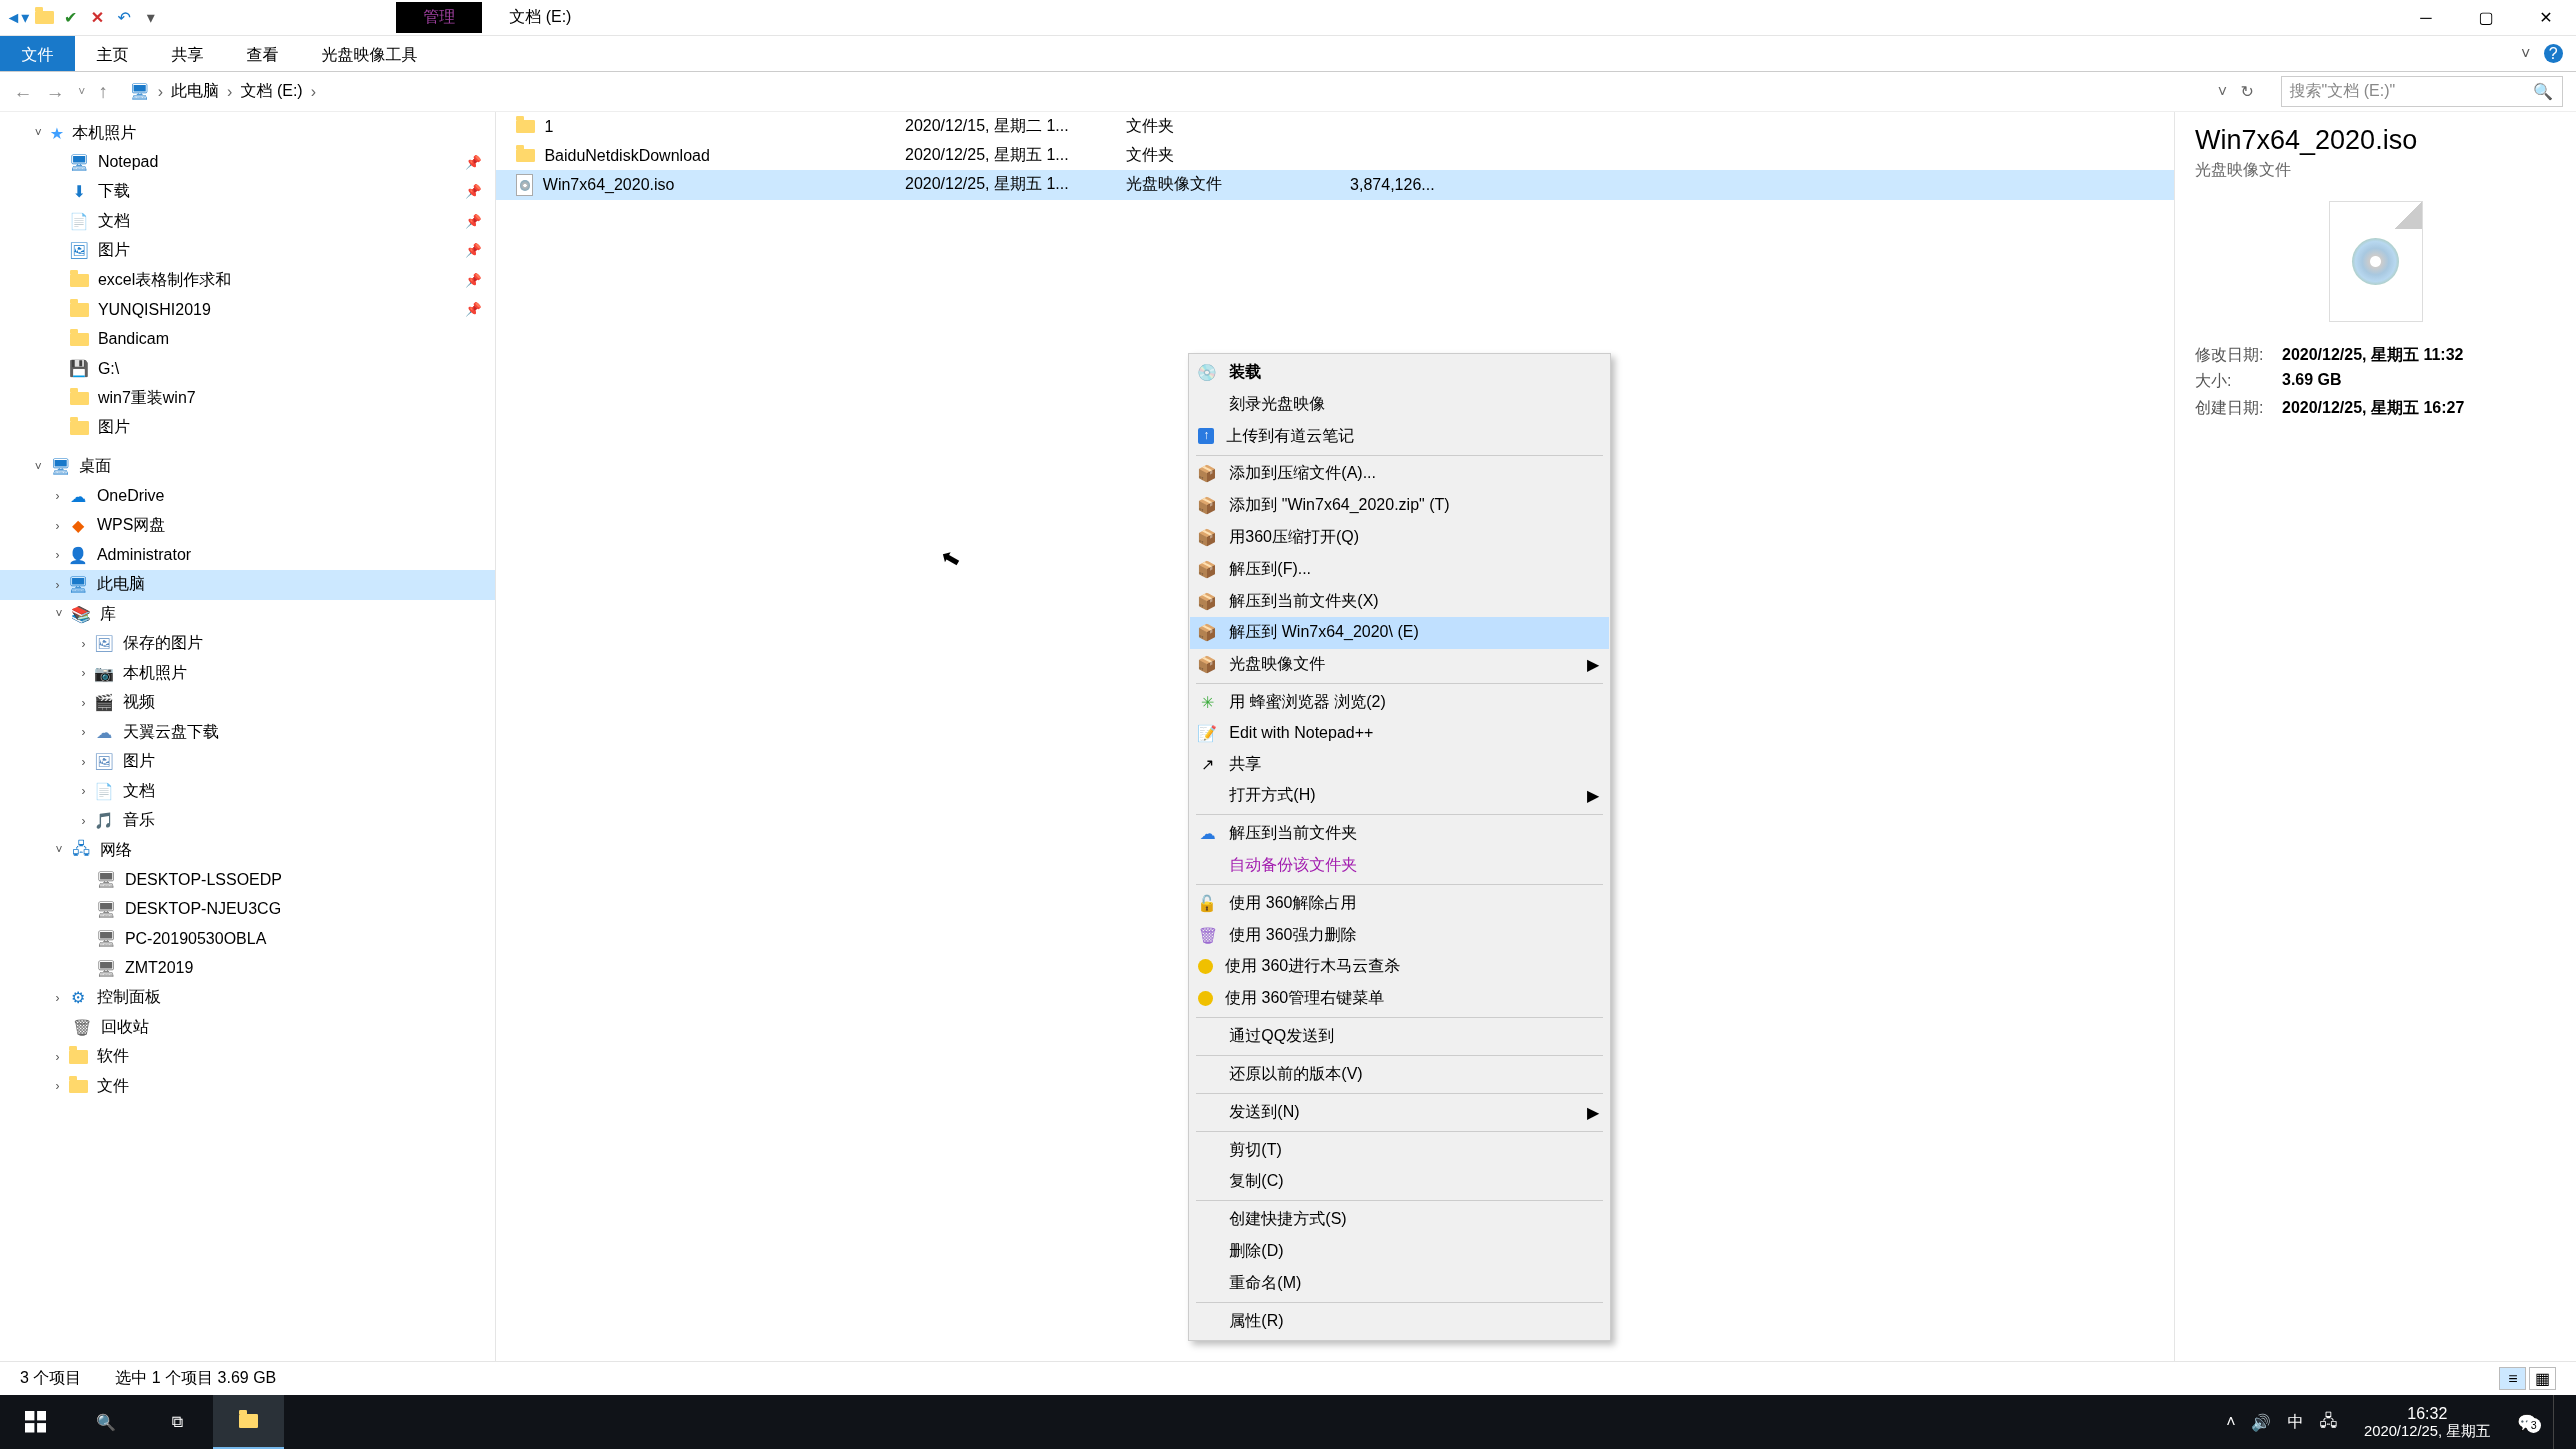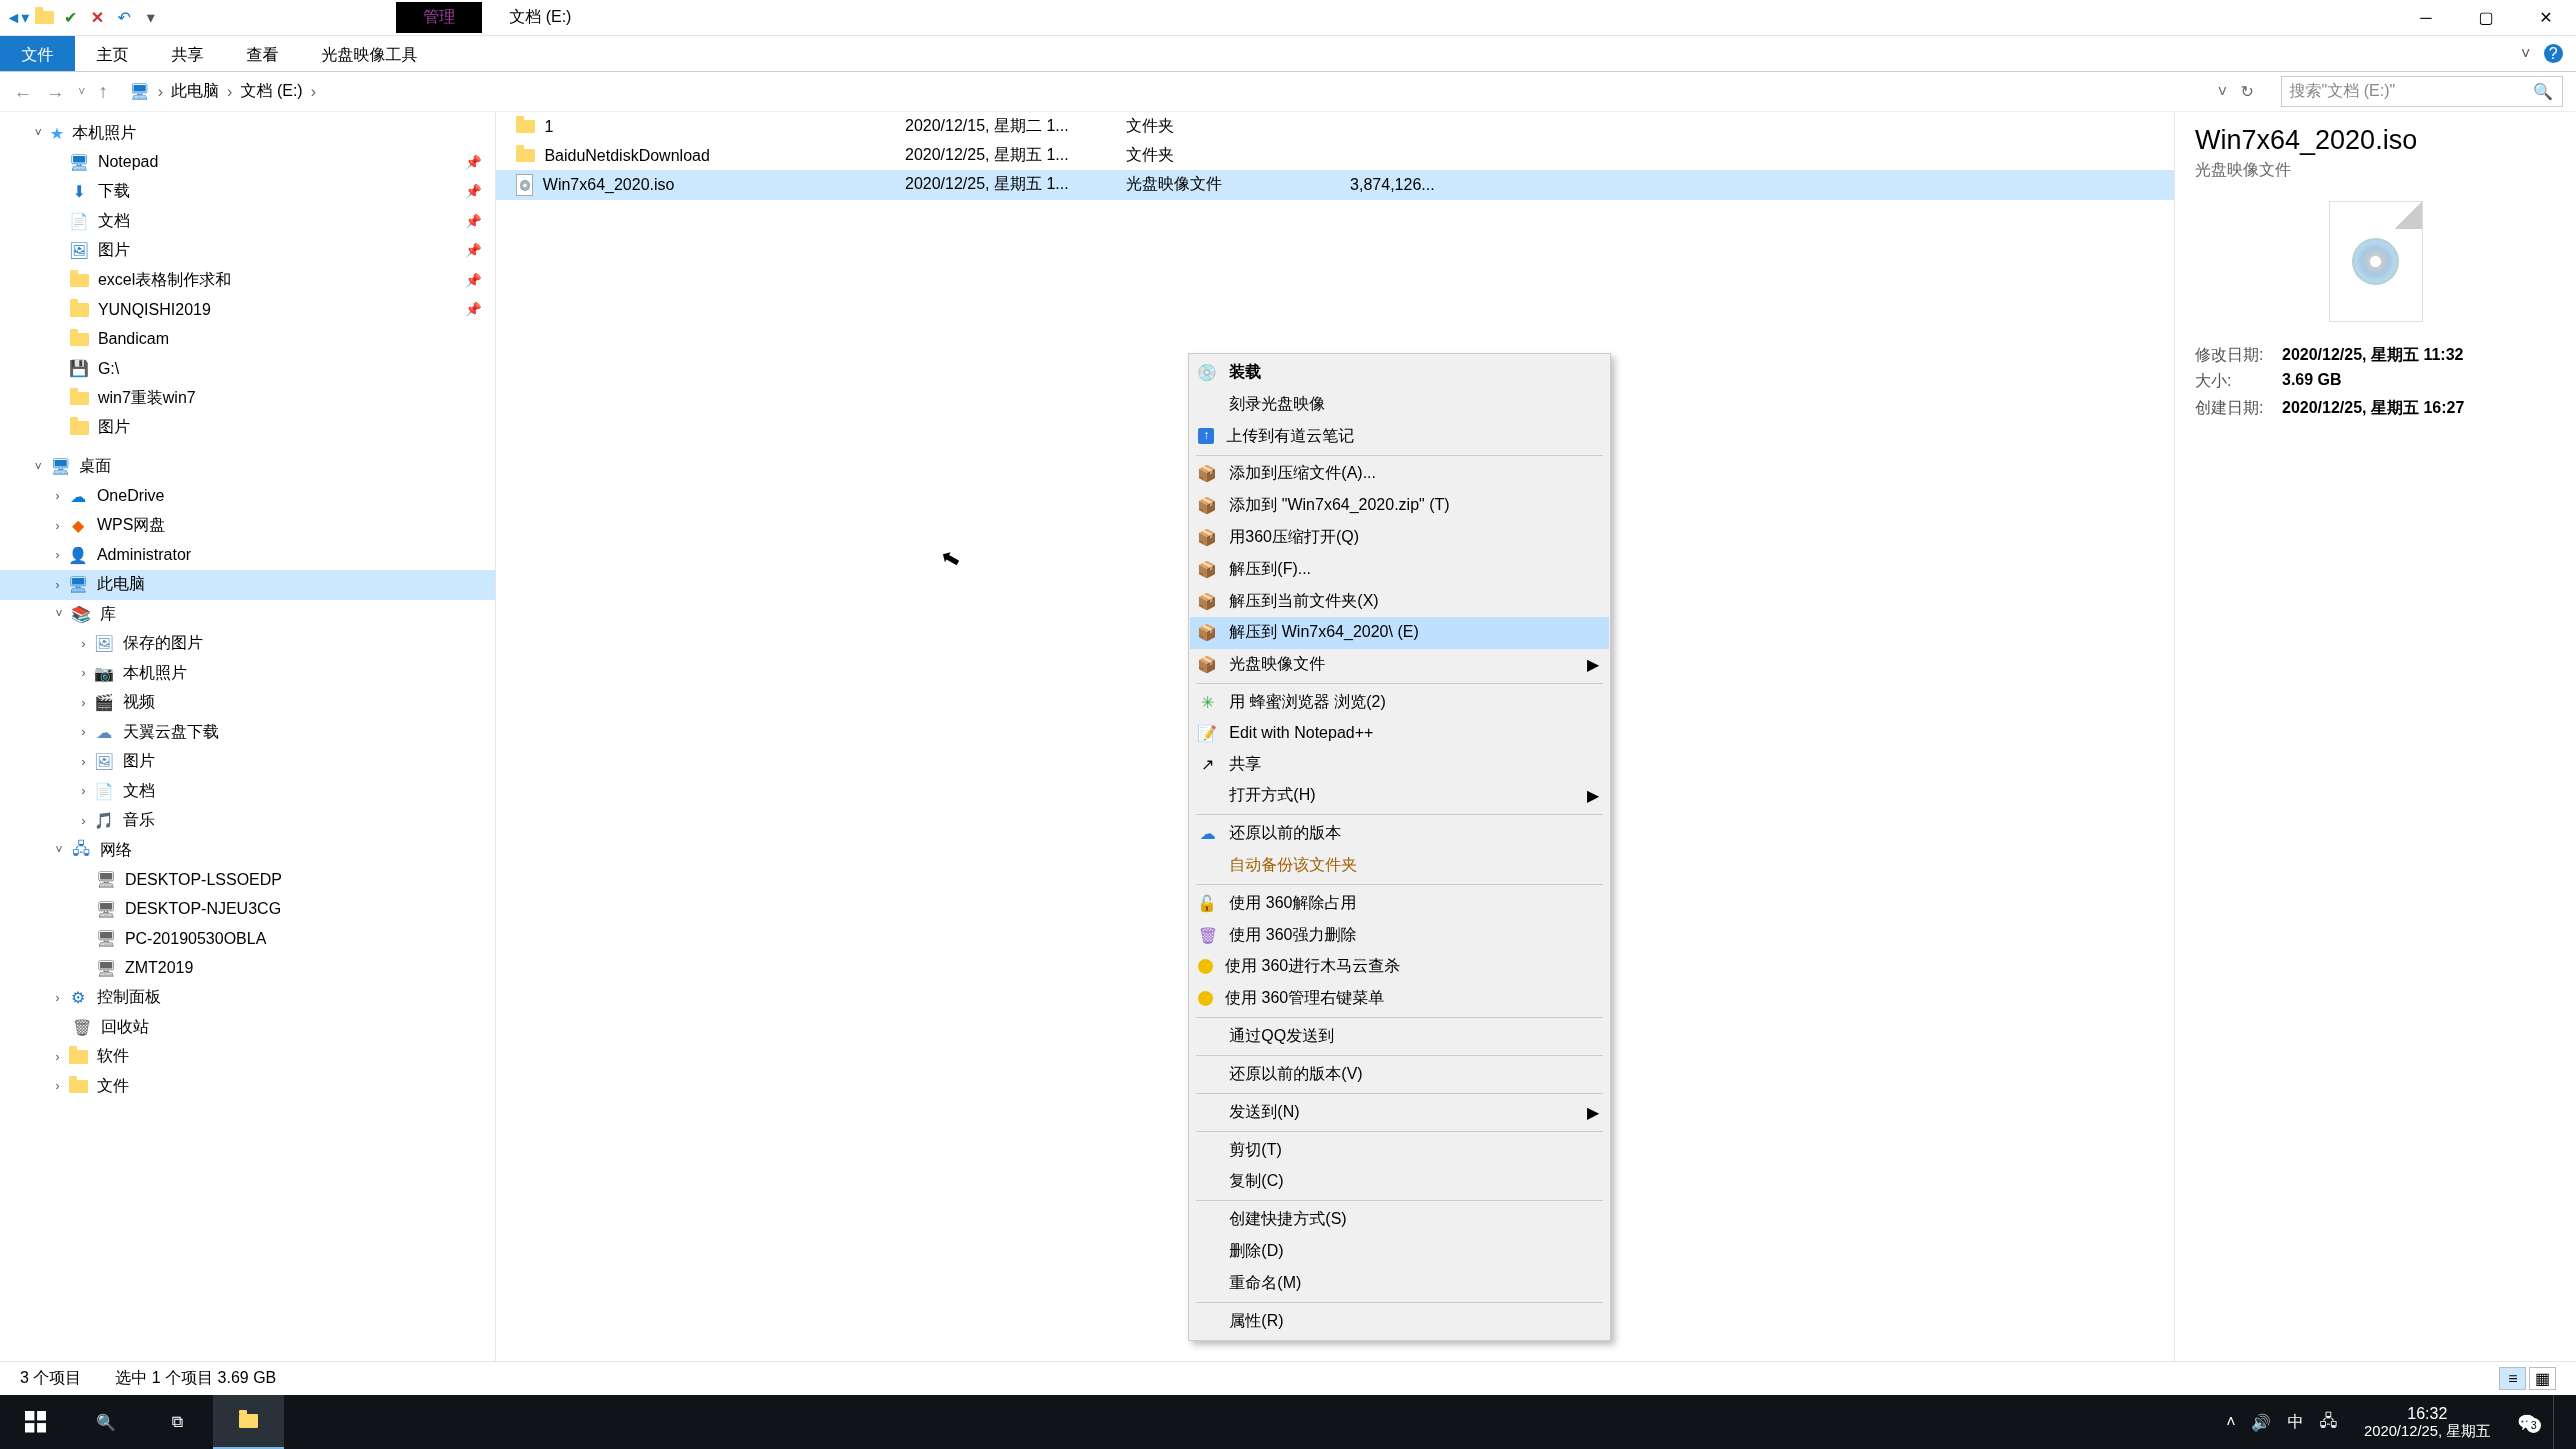--- a/index.html
+++ b/index.html
@@ -63,21 +63,21 @@
 .preview-icon::before { content:""; position:absolute; top:0; right:0; width:27px; height:27px; background:linear-gradient(135deg,#fff 50%,#ccc 50%);}
 .disc { width:47px; height:47px; border-radius:50%; background:radial-gradient(circle,#fff 15%,#ccc 18%,#a8c8e0 40%,#b8d8f0 60%,#a8c8a8 80%);}
 .details-kv { display:flex; padding: 2.7px 0; }
 .details-kv .k { width: 87px; color:#555; }
 .details-kv .v { flex:1;font-weight:bold; }
 
 
 .context-menu { position: absolute; top: 241px; left: 692px; width: 423px; background: #f0f0f0; border: 0.7px solid #ccc; box-shadow: 4px 4px 6.7px rgba(0,0,0,0.25); z-index: 1000; padding: 2.7px 1.3px; }
 .ctx-item { display: flex; align-items: center; padding: 5.4px 10.7px 5.4px 8px; gap: 12px; position:relative;}
 .ctx-item.hover { background: #c0e0ff; }
-.ctx-item.disabled { color: #a16207; align-items: flex-end; }
+.ctx-item.disabled { color: #a21caf; align-items: flex-end; }
 .ctx-item .ci-icon { width: 19px; display:inline-flex; justify-content:center;}
 .ctx-item .ci-label { flex:1; }
 .ctx-item .ci-arrow { position:absolute; right:9.4px; }
 .ctx-sep { height:0.7px; background:#ccc; margin: 2.7px 5.4px; }
 .ctx-item.default .ci-label { font-weight: 700; }
 
 
 .status-bar { height: 34px; border-top:0.7px solid #e5e5e5; display:flex; align-items:center; padding: 0 20px; gap: 34px;}
 .status-right { margin-left:auto; display:flex; gap:2.7px;}
 .view-btn { width:27px; height:23px; border:0.7px solid #bbb; display:inline-flex; align-items:center; justify-content:center;}
@@ -483,21 +483,21 @@
           <span class="ci-label">共享</span>
         </div>
       <div class="ctx-item">
           <span class="ci-icon"></span>
           <span class="ci-label">打开方式(H)</span>
           <span class="ci-arrow">▶</span>
         </div>
       <div class="ctx-sep"></div>
       <div class="ctx-item">
           <span class="ci-icon" style="color:#2a7ae0;">☁</span>
-          <span class="ci-label">还原以前的版本</span>
+          <span class="ci-label">解压到当前文件夹</span>
         </div>
       <div class="ctx-item disabled">
           <span class="ci-icon"></span>
           <span class="ci-label">自动备份该文件夹</span>
         </div>
       <div class="ctx-sep"></div>
       <div class="ctx-item">
           <span class="ci-icon" style="color:#f0a000;">🔓</span>
           <span class="ci-label">使用 360解除占用</span>
         </div>

